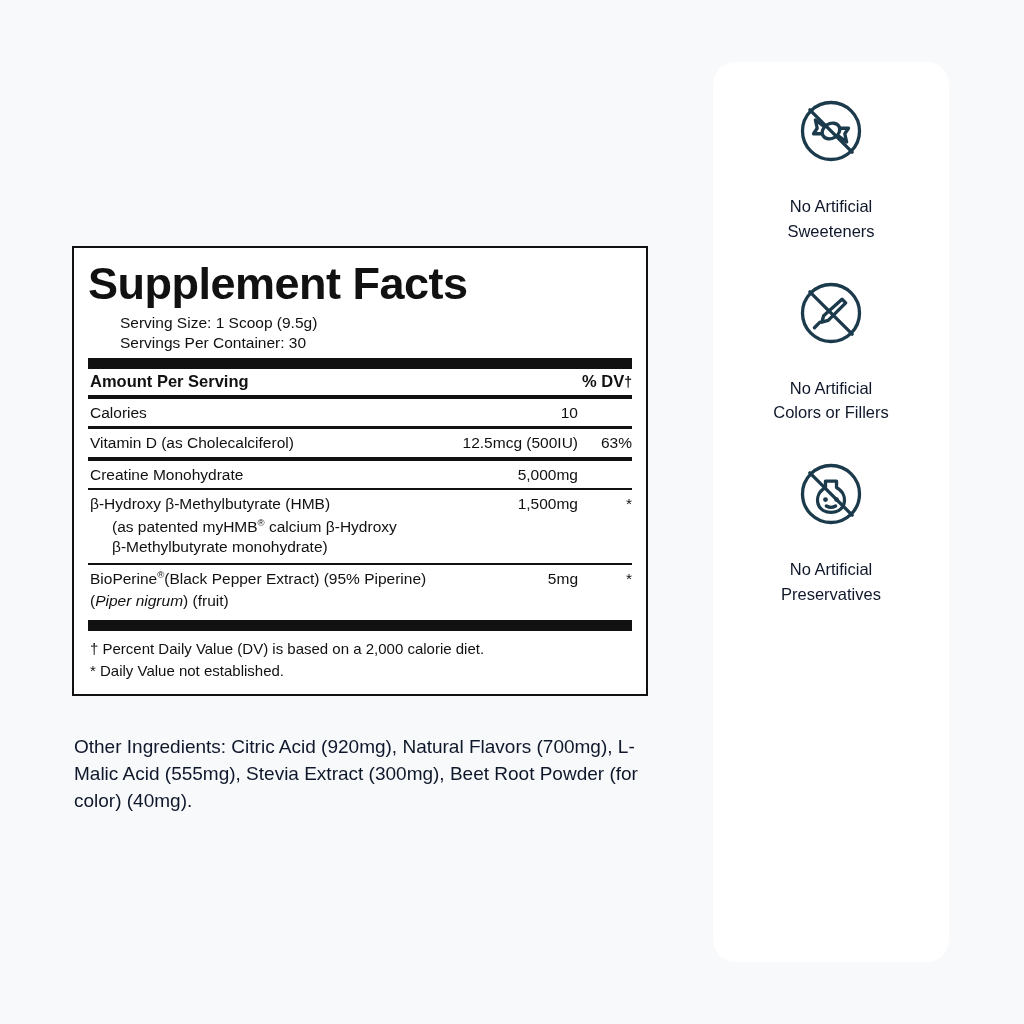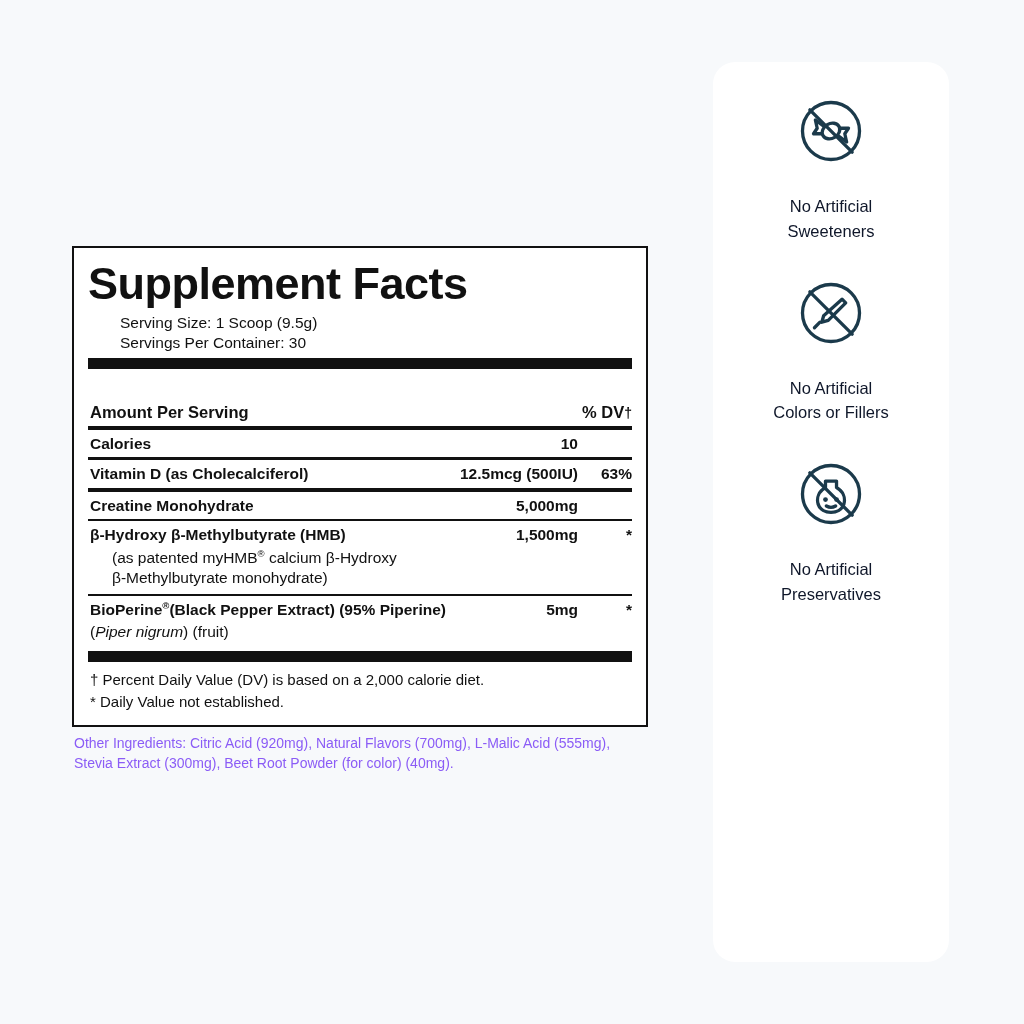--- a/index.html
+++ b/index.html
@@ -54,64 +54,62 @@
     height: 1.5px;
     background: #111;
     margin: 0;
   }
   .row {
     display: flex;
     align-items: center;
     font-size: 15.5px;
     padding: 4px 0 4px 0;
     line-height: 1.25;
-    font-weight: bold;
   }
   .row .nm {
     flex: 1 1 auto;
     padding-left: 2px;
   }
   .row .amt {
     flex: 0 0 auto;
     text-align: right;
     padding-right: 8px;
     min-width: 96px;
   }
   .row .dv {
     flex: 0 0 46px;
     text-align: right;
   }
   .amt-serving-row {
     display: flex;
     font-weight: bold;
     font-size: 16.5px;
     padding: 3px 0 4px 0;
-    margin-top: 31px;
   }
   .amt-serving-row .left { flex: 1 1 auto; padding-left: 2px;}
   .amt-serving-row .right { flex: 0 0 auto; }
   .sub {
     padding-left: 24px;
     font-size: 15.5px;
     line-height: 1.3;
   }
   .footnotes {
     font-size: 15px;
     line-height: 1.35;
     padding-top: 8px;
     padding-left: 2px;
   }
   .other-ing {
     position: absolute;
     left: 74px;
     top: 734px;
     width: 566px;
-    font-size: 14px;
+    font-size: 19px;
     line-height: 1.42;
-    color: #8b5cf6;
+    color: #0f172a;
   }
   sup.reg {
     font-size: 0.62em;
     vertical-align: super;
     line-height: 0;
   }
   .ital { font-style: italic; }
 
   
   .badge-card {

